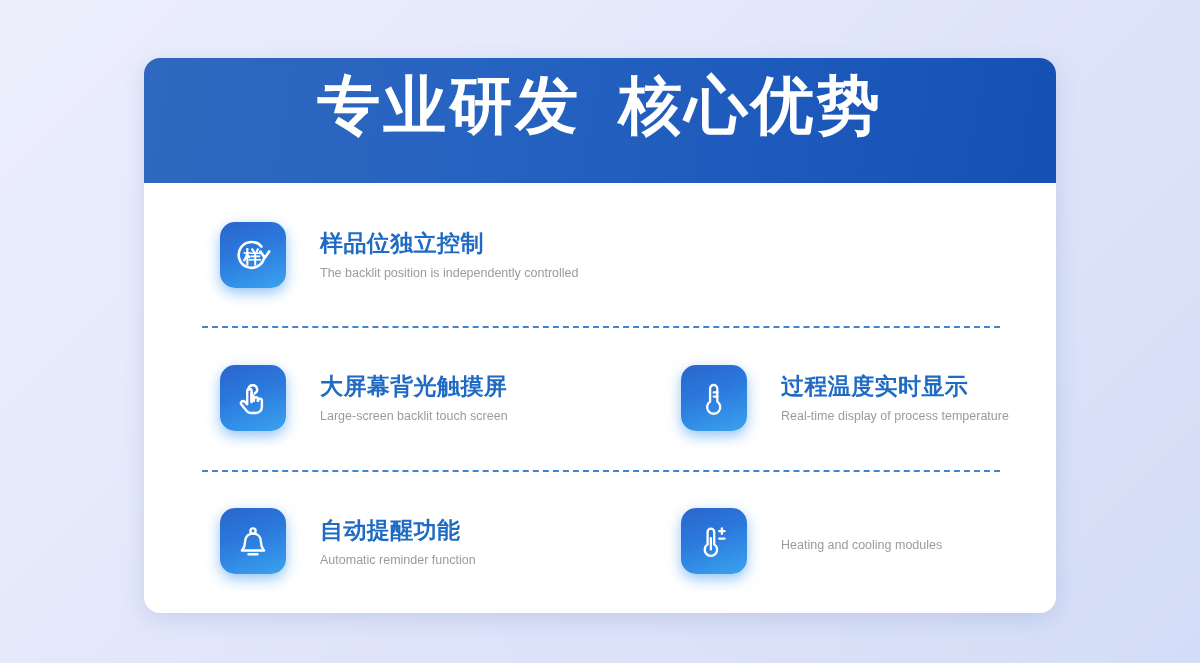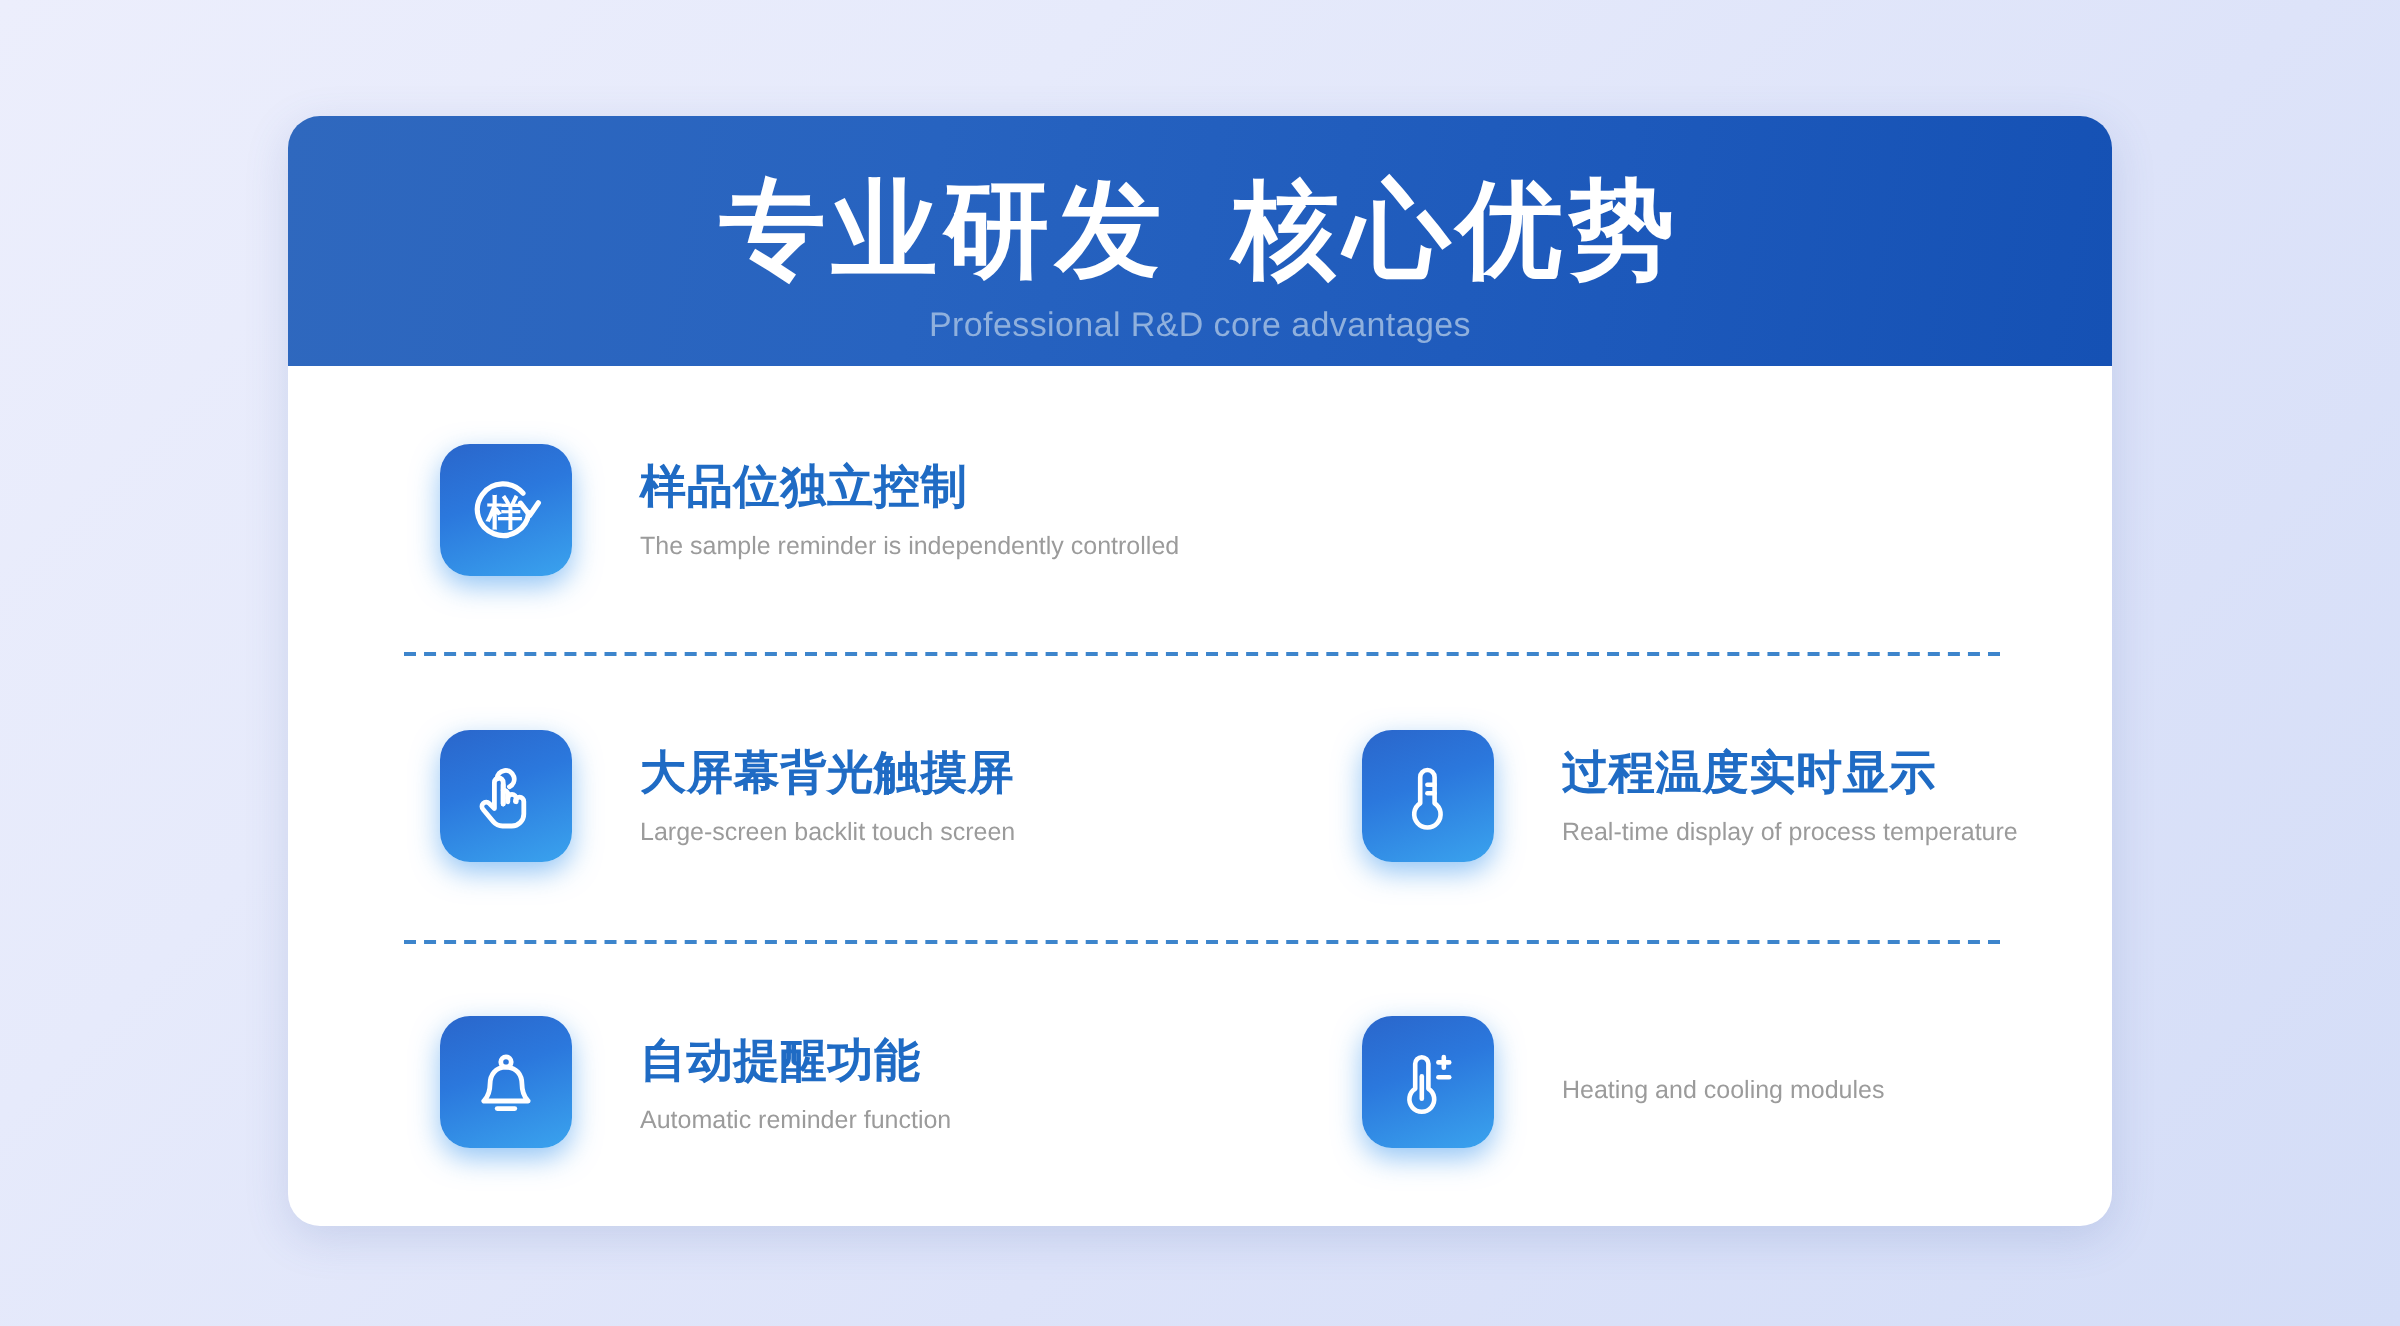--- a/index.html
+++ b/index.html
@@ -38,24 +38,24 @@
     position: absolute;
     left: 0;
     top: 0;
     width: 912px;
     height: 125px;
     background: linear-gradient(100deg, #2f68be 0%, #2763c0 35%, #1d59bb 72%, #1551b4 100%);
     text-align: center;
   }
   .banner-title {
     margin: 0;
-    padding-top: 28px;
+    padding-top: 18px;
     font-family: "Liberation Serif", "DejaVu Serif", serif;
     font-weight: bold;
-    font-size: 53px;
+    font-size: 63px;
     line-height: 60px;
     letter-spacing: 3px;
     color: #ffffff;
     white-space: pre;
   }
   .banner-subtitle {
     margin: 0;
     padding-top: 6px;
     font-size: 17px;
     line-height: 22px;
@@ -133,38 +133,37 @@
 </style>
 </head>
 <body>
 
 <div class="page">
 
   <div class="card">
 
     <div class="banner">
       <h1 class="banner-title">专业研发  核心优势</h1>
-      <p class="banner-subtitle">Professional R&amp;D core advantages</p>
     </div>
 
     <div class="features">
 
       <div class="feature-row">
 
         <div class="feature col-left">
           <div class="icon-tile">
             <svg width="46" height="46" viewBox="0 0 46 46" aria-hidden="true">
               <path d="M31.5 14.6 A12.9 12.9 0 1 0 34.4 24.3" fill="none" stroke="#ffffff" stroke-width="2.6" stroke-linecap="round"></path>
               <path d="M30.3 19.6 L34.9 25.7 L39.2 19.4" fill="none" stroke="#ffffff" stroke-width="2.6" stroke-linecap="round" stroke-linejoin="round"></path>
               <text x="22.2" y="30.5" text-anchor="middle" font-family="'Liberation Sans','DejaVu Sans',sans-serif" font-size="18" font-weight="bold" fill="#ffffff">样</text>
             </svg>
           </div>
           <div class="feature-text">
             <p class="feature-title">样品位独立控制</p>
-            <p class="feature-desc">The sample reminder is independently controlled</p>
+            <p class="feature-desc">The backlit position is independently controlled</p>
           </div>
         </div>
 
 
       </div>
 
       <div class="feature-row">
 
         <div class="feature col-left">
           <div class="icon-tile">

